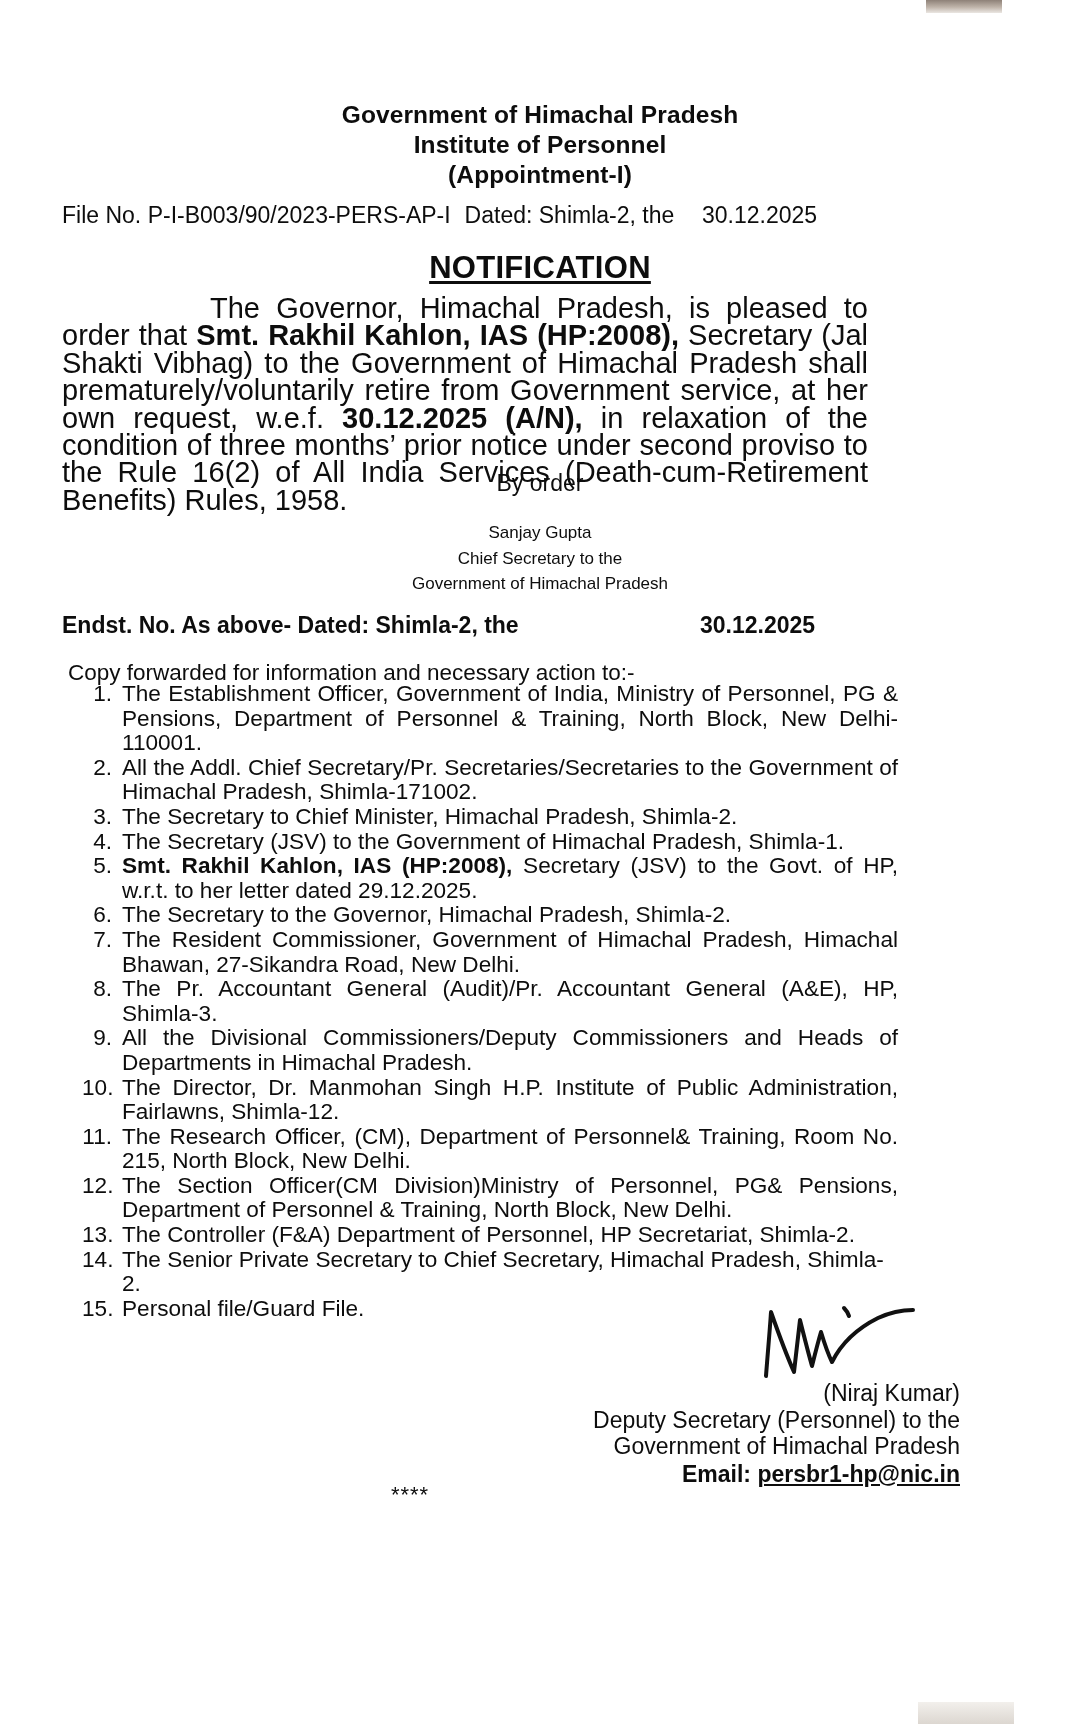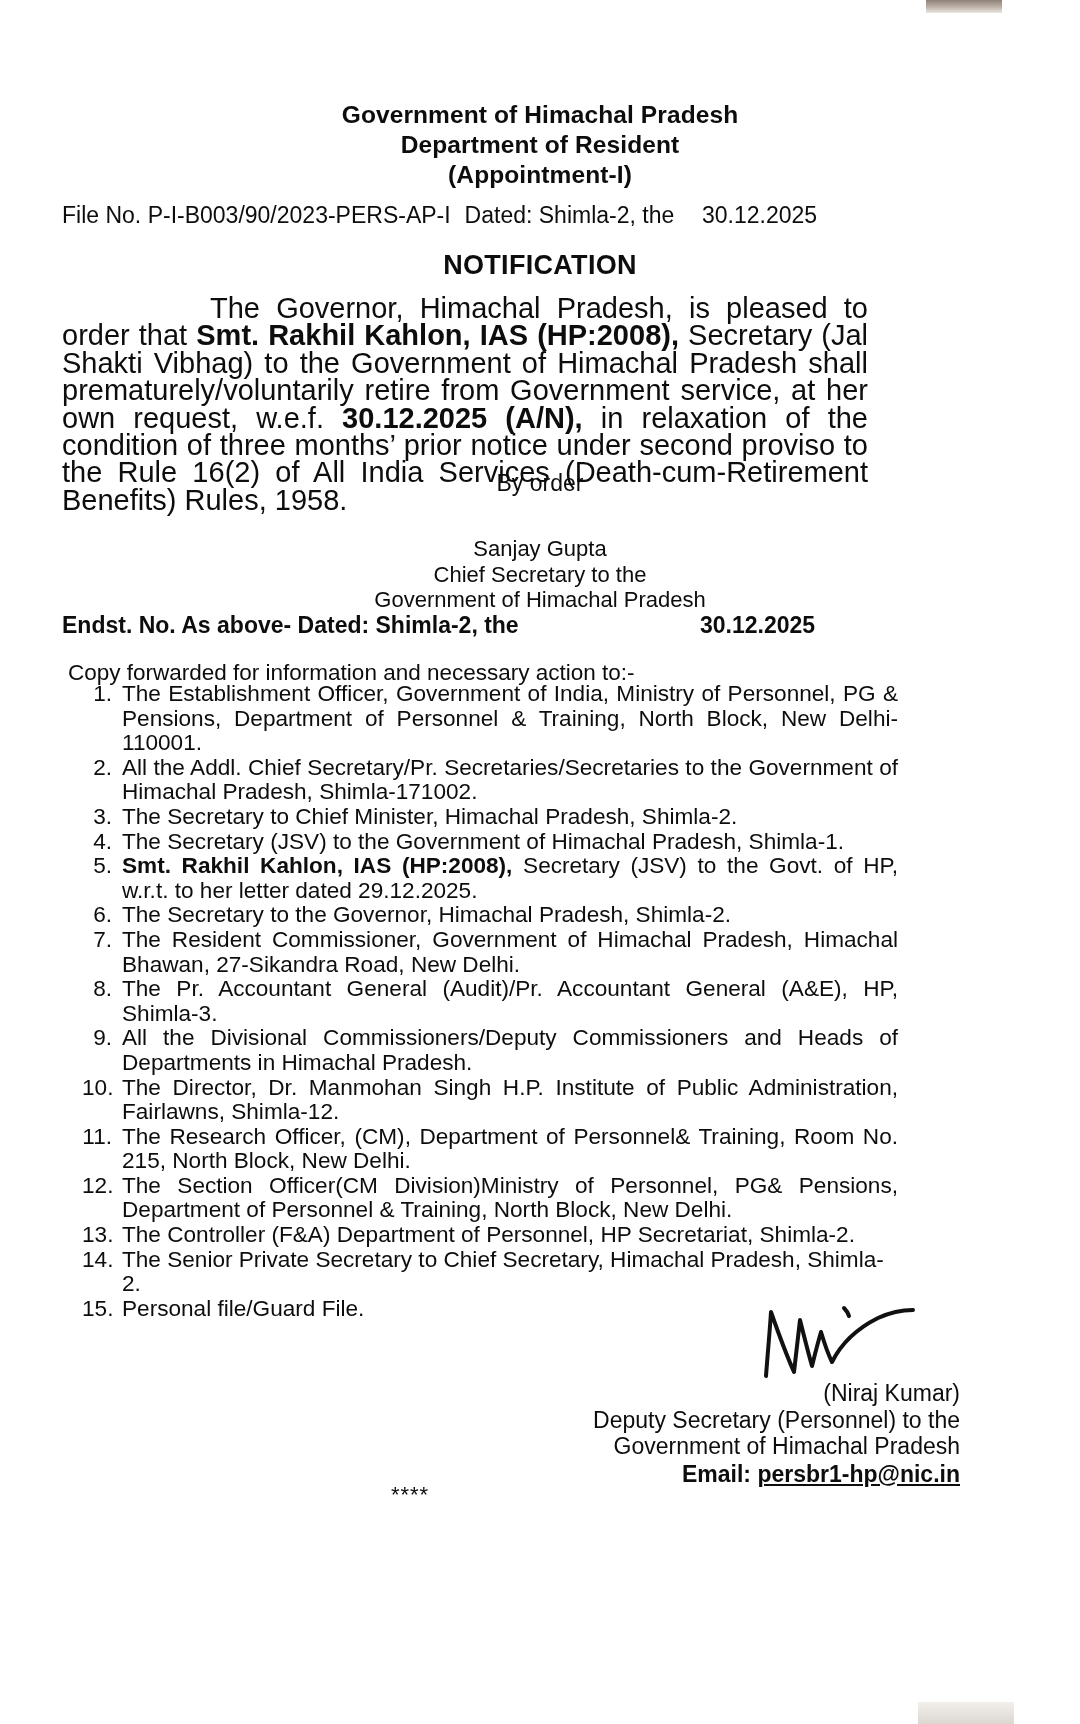--- a/index.html
+++ b/index.html
@@ -73,21 +73,22 @@
 
   .notif-title {
     position: absolute;
     left: 0;
     top: 250px;
     width: 1080px;
     text-align: center;
   }
   .notif-title span {
     font-weight: bold;
-    font-size: 27px;
+    font-size: 31px;
+    text-decoration: underline;
     text-underline-offset: 3px;
     letter-spacing: 0.3px;
   }
 
   .body-para {
     position: absolute;
     left: 62px;
     top: 295px;
     width: 806px;
     font-size: 29px;
@@ -104,24 +105,24 @@
     top: 470px;
     width: 1080px;
     text-align: center;
     font-size: 23px;
   }
   .byorder > div { line-height: 26px; }
 
   .signer-block {
     position: absolute;
     left: 0;
-    top: 536px;
-    width: 1080px;
-    text-align: center;
-    font-size: 22px;
+    top: 520px;
+    width: 1080px;
+    text-align: center;
+    font-size: 17px;
     line-height: 25.5px;
   }
 
   .endst {
     position: absolute;
     left: 62px;
     top: 610px;
     width: 956px;
     font-size: 23px;
     line-height: 30px;
@@ -206,21 +207,21 @@
 </head>
 <body>
 
 <div class="scan-edge-top-right"></div>
 <div class="scan-edge-bottom-right"></div>
 
 <div class="page">
 
   <div class="header">
     <div>Government of Himachal Pradesh</div>
-    <div>Department of Resident</div>
+    <div>Institute of Personnel</div>
     <div>(Appointment-I)</div>
   </div>
 
   <div class="filerow">
     <span class="fileno">File No. P-I-B003/90/2023-PERS-AP-I</span><span class="dated">Dated: Shimla-2, the</span>
     <span class="date">30.12.2025</span>
   </div>
 
   <div class="notif-title">
     <span>NOTIFICATION</span>

